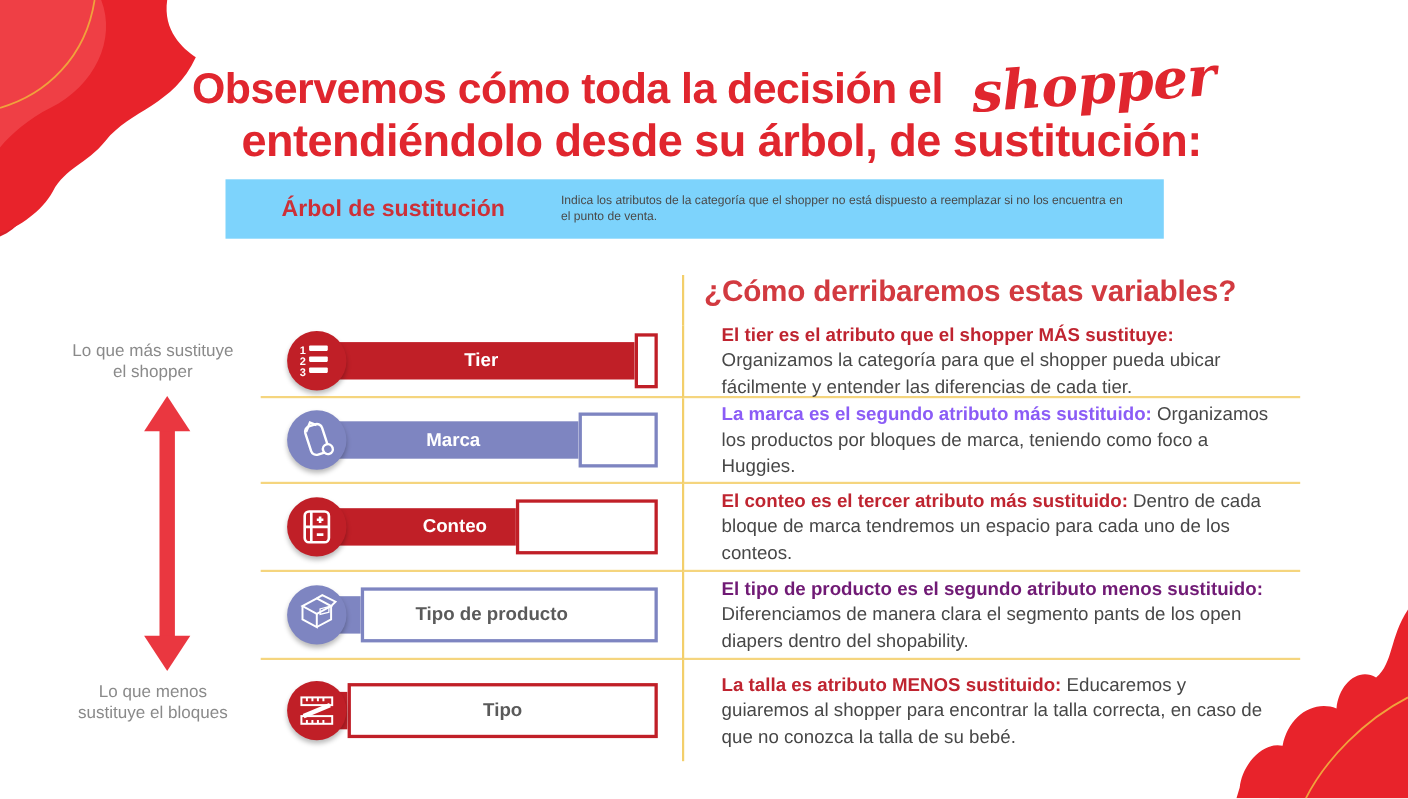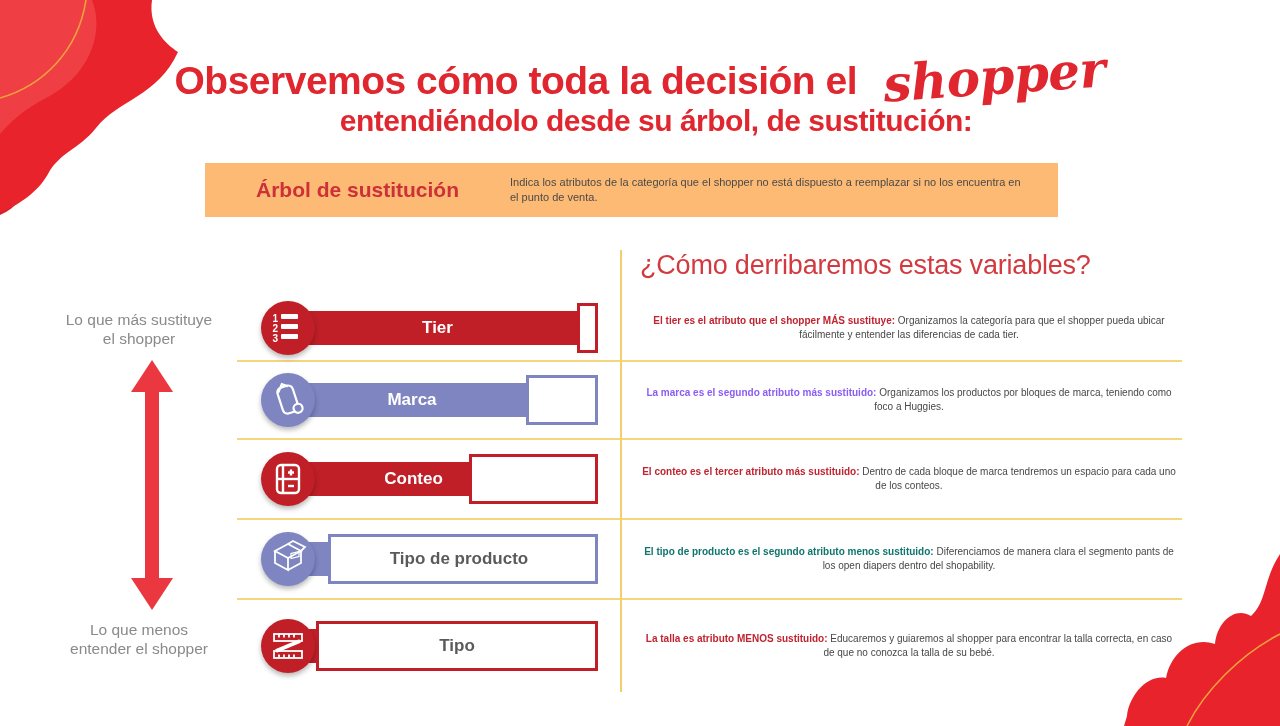--- a/index.html
+++ b/index.html
@@ -8,54 +8,54 @@
 
   
   .blob-tl{position:absolute;top:0;left:0;}
   .blob-br{position:absolute;bottom:0;right:0;}
 
   
   .title{position:absolute;top:52px;left:0;width:100%;text-align:center;color:#e0262e;}
   .t1{display:flex;justify-content:center;align-items:baseline;gap:26px;font-size:39px;font-weight:700;letter-spacing:-.5px;}
   .script{font-family:"DejaVu Serif",serif;font-style:italic;font-weight:700;font-size:50px;
           transform:rotate(-4deg);display:inline-block;line-height:1;}
-  .t2{font-size:30px;font-weight:700;letter-spacing:-.5px;margin-top:1px;margin-left:32px;}
-
-  
-  .banner{position:absolute;left:205px;top:163px;width:853px;height:54px;background:#fdba74;
+  .t2{font-size:41px;font-weight:700;letter-spacing:-.5px;margin-top:1px;margin-left:32px;}
+
+  
+  .banner{position:absolute;left:205px;top:163px;width:853px;height:54px;background:#7dd3fc;
           display:flex;align-items:center;}
   .banner .term{width:305px;text-align:center;color:#cc3038;font-size:21px;font-weight:700;}
   .banner .desc{flex:1;color:#4a4a4a;font-size:11px;font-weight:500;line-height:1.35;padding-right:34px;}
 
   
   .axis-label{position:absolute;left:36px;width:206px;text-align:center;color:#8a8a8a;
               font-size:15.5px;font-weight:500;line-height:1.25;}
   .axis-top{top:310px;} .axis-bottom{top:620px;}
   .axis-arrow{position:absolute;left:128px;top:360px;}
 
   
   .content{position:absolute;left:237px;top:250px;display:grid;
            grid-template-columns:383px 562px;grid-template-rows:46px 66px 78px 80px 80px 92px;}
   .cr{border-left:2px solid #f3cf6b;padding-left:18px;display:flex;align-items:center;}
   .cr.head{align-items:flex-start;padding-top:0;}
-  .cr.head h2{margin:0;font-size:27px;font-weight:400;color:#d23a40;letter-spacing:-.2px;}
+  .cr.head h2{margin:0;font-size:27px;font-weight:700;color:#d23a40;letter-spacing:-.2px;}
   .sep{border-bottom:2px solid #f5d57e;}
   .cl{display:flex;align-items:center;padding-left:24px;}
 
   .icon-circle{width:54px;height:54px;border-radius:50%;flex-shrink:0;z-index:2;position:relative;
                display:flex;align-items:center;justify-content:center;
                box-shadow:0 3px 5px rgba(0,0,0,.28);}
   .track{position:relative;width:300px;height:50px;margin-left:-17px;}
   .fill{position:absolute;left:0;top:8px;height:34px;z-index:1;}
   .empty-box{position:absolute;right:0;top:0;height:50px;background:#fff;border:3px solid;
              box-sizing:border-box;z-index:1;}
   .bar-label{position:absolute;top:50%;transform:translateY(-50%);z-index:3;
              font-size:17px;font-weight:700;text-align:center;}
 
-  .row-text{margin:2px;font-size:10px;line-height:1.38;color:#474747;padding-right:4px;text-align:center;}
+  .row-text{margin:16px;font-size:17px;line-height:1.38;color:#474747;padding-right:4px;}
   .row-text .lead{font-weight:700;}
 </style>
 </head>
 <body>
 
 <div class="slide">
 
   <svg class="blob-tl" width="250" height="250" viewBox="0 0 250 250">
     <path fill="#d8202a" d="M0,60 C30,70 45,95 38,130 C30,165 35,200 0,215 Z"></path>
     <path fill="#e8232b" d="M0,0 L152,0 C148,28 166,44 178,52 C158,96 118,100 96,128 C78,150 60,152 48,174 C38,192 18,206 0,212 Z"></path>
@@ -85,21 +85,21 @@
     <div>Lo que más sustituye</div>
     <div>el shopper</div>
   </div>
   <svg class="axis-arrow" width="48" height="250" viewBox="0 0 48 250">
     <rect x="17" y="28" width="14" height="194" fill="#ea3740"></rect>
     <polygon points="24,0 3,32 45,32" fill="#ea3740"></polygon>
     <polygon points="24,250 3,218 45,218" fill="#ea3740"></polygon>
   </svg>
   <div class="axis-label axis-bottom">
     <div>Lo que menos</div>
-    <div>entender el shopper</div>
+    <div>sustituye el bloques</div>
   </div>
 
   <div class="content">
 
     <div class="hl"></div>
     <div class="cr head">
       <h2>¿Cómo derribaremos estas variables?</h2>
     </div>
 
     <div class="cl sep">
@@ -174,25 +174,25 @@
             <path d="M14,19 L14,31 L27,38 L27,26"></path>
             <path d="M40,19 L40,31 L27,38"></path>
             <path d="M27,12 L32,9 L44,15 L40,19"></path>
             <rect x="30" y="29" width="8" height="5" transform="skewY(-14)" stroke-width="1.2"></rect>
           </g>
         </svg>
       </div>
       <div class="track">
         <div class="fill" style="width: 10%; background: rgb(126, 133, 193);"></div>
         <div class="empty-box" style="width: 90%; border-color: rgb(126, 133, 193);"></div>
-        <span class="bar-label" style="right: 4px; width: 90%; color: rgb(90, 90, 90);">Tipo de producto</span>
-      </div>
-    </div>
-    <div class="cr sep">
-      <p class="row-text"><span class="lead" style="color: #0f766e;">El tipo de producto es el segundo atributo menos sustituido:</span> <span>Diferenciamos de manera clara el segmento pants de los open diapers dentro del shopability.</span></p>
+        <span class="bar-label" style="right: 16px; width: 90%; color: rgb(90, 90, 90);">Tipo de producto</span>
+      </div>
+    </div>
+    <div class="cr sep">
+      <p class="row-text"><span class="lead" style="color: #701a75;">El tipo de producto es el segundo atributo menos sustituido:</span> <span>Diferenciamos de manera clara el segmento pants de los open diapers dentro del shopability.</span></p>
     </div>
 
     <div class="cl">
       <div class="icon-circle" style="background: rgb(192, 31, 39); color: rgb(192, 31, 39);">
         <svg width="54" height="54" viewBox="0 0 54 54">
           <g stroke="#fff" stroke-width="1.8" fill="none">
             <rect x="13" y="15" width="28" height="7"></rect>
             <rect x="13" y="32" width="28" height="7"></rect>
             <line x1="18" y1="15" x2="18" y2="18.5"></line>
               <line x1="23" y1="15" x2="23" y2="18.5"></line>

